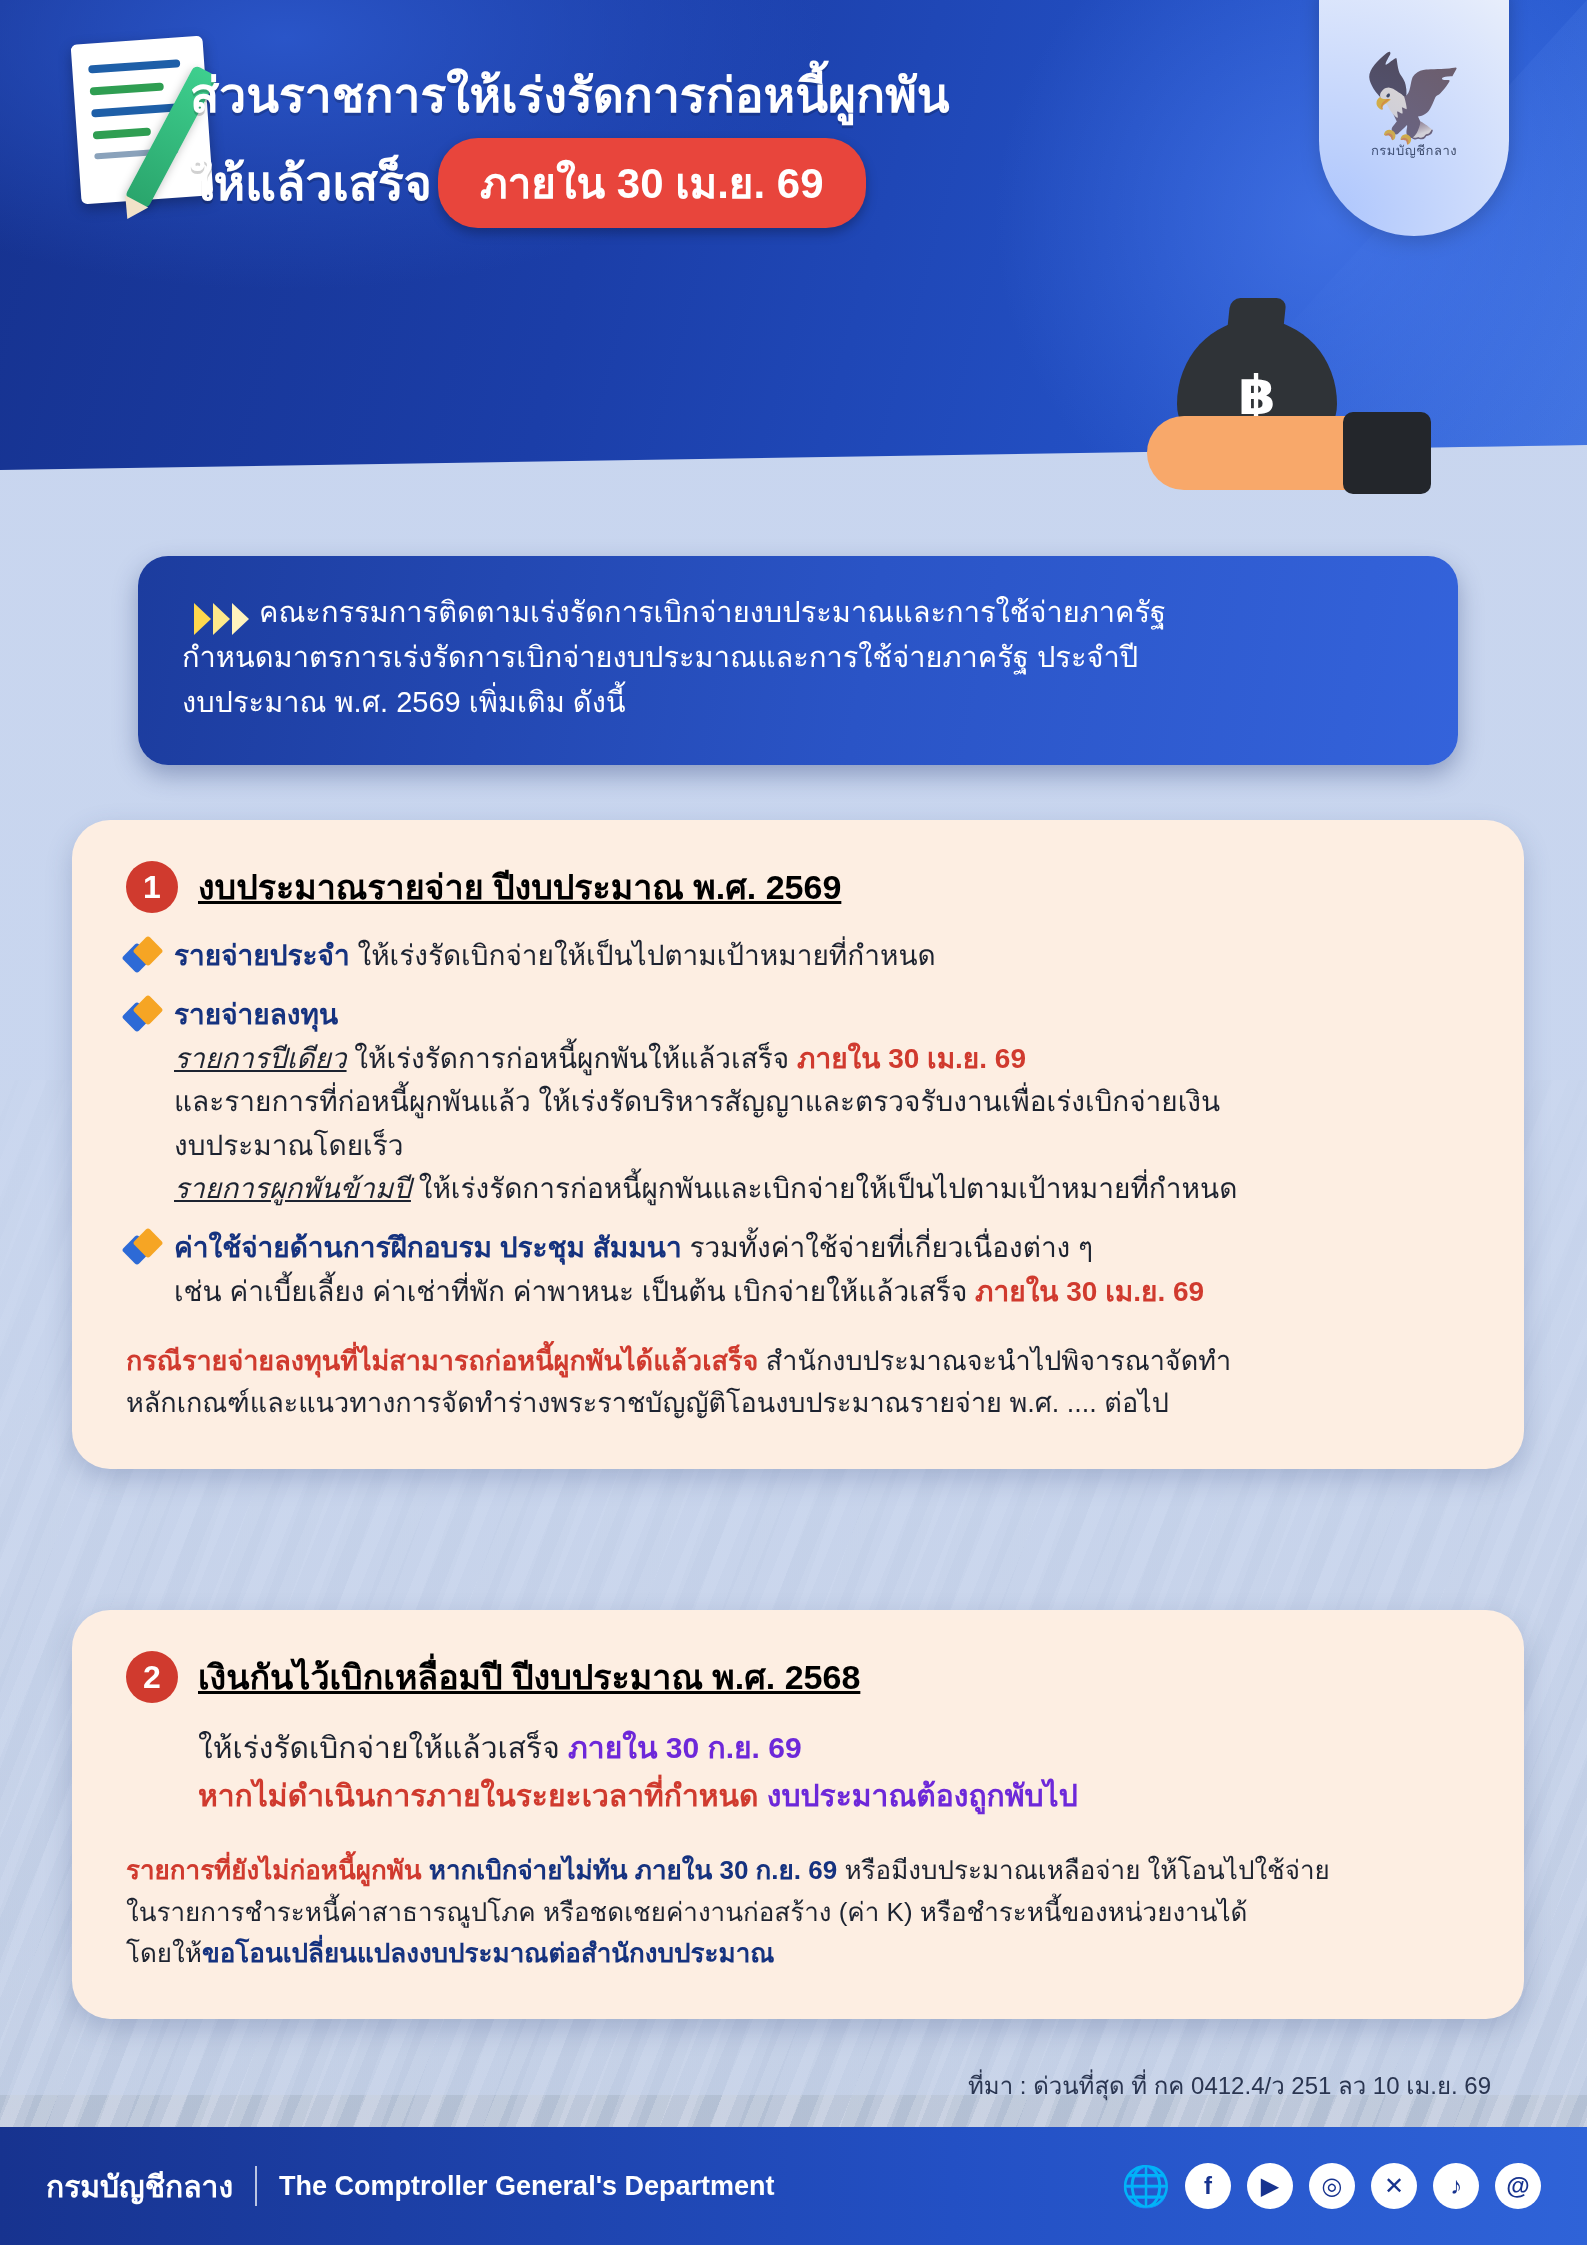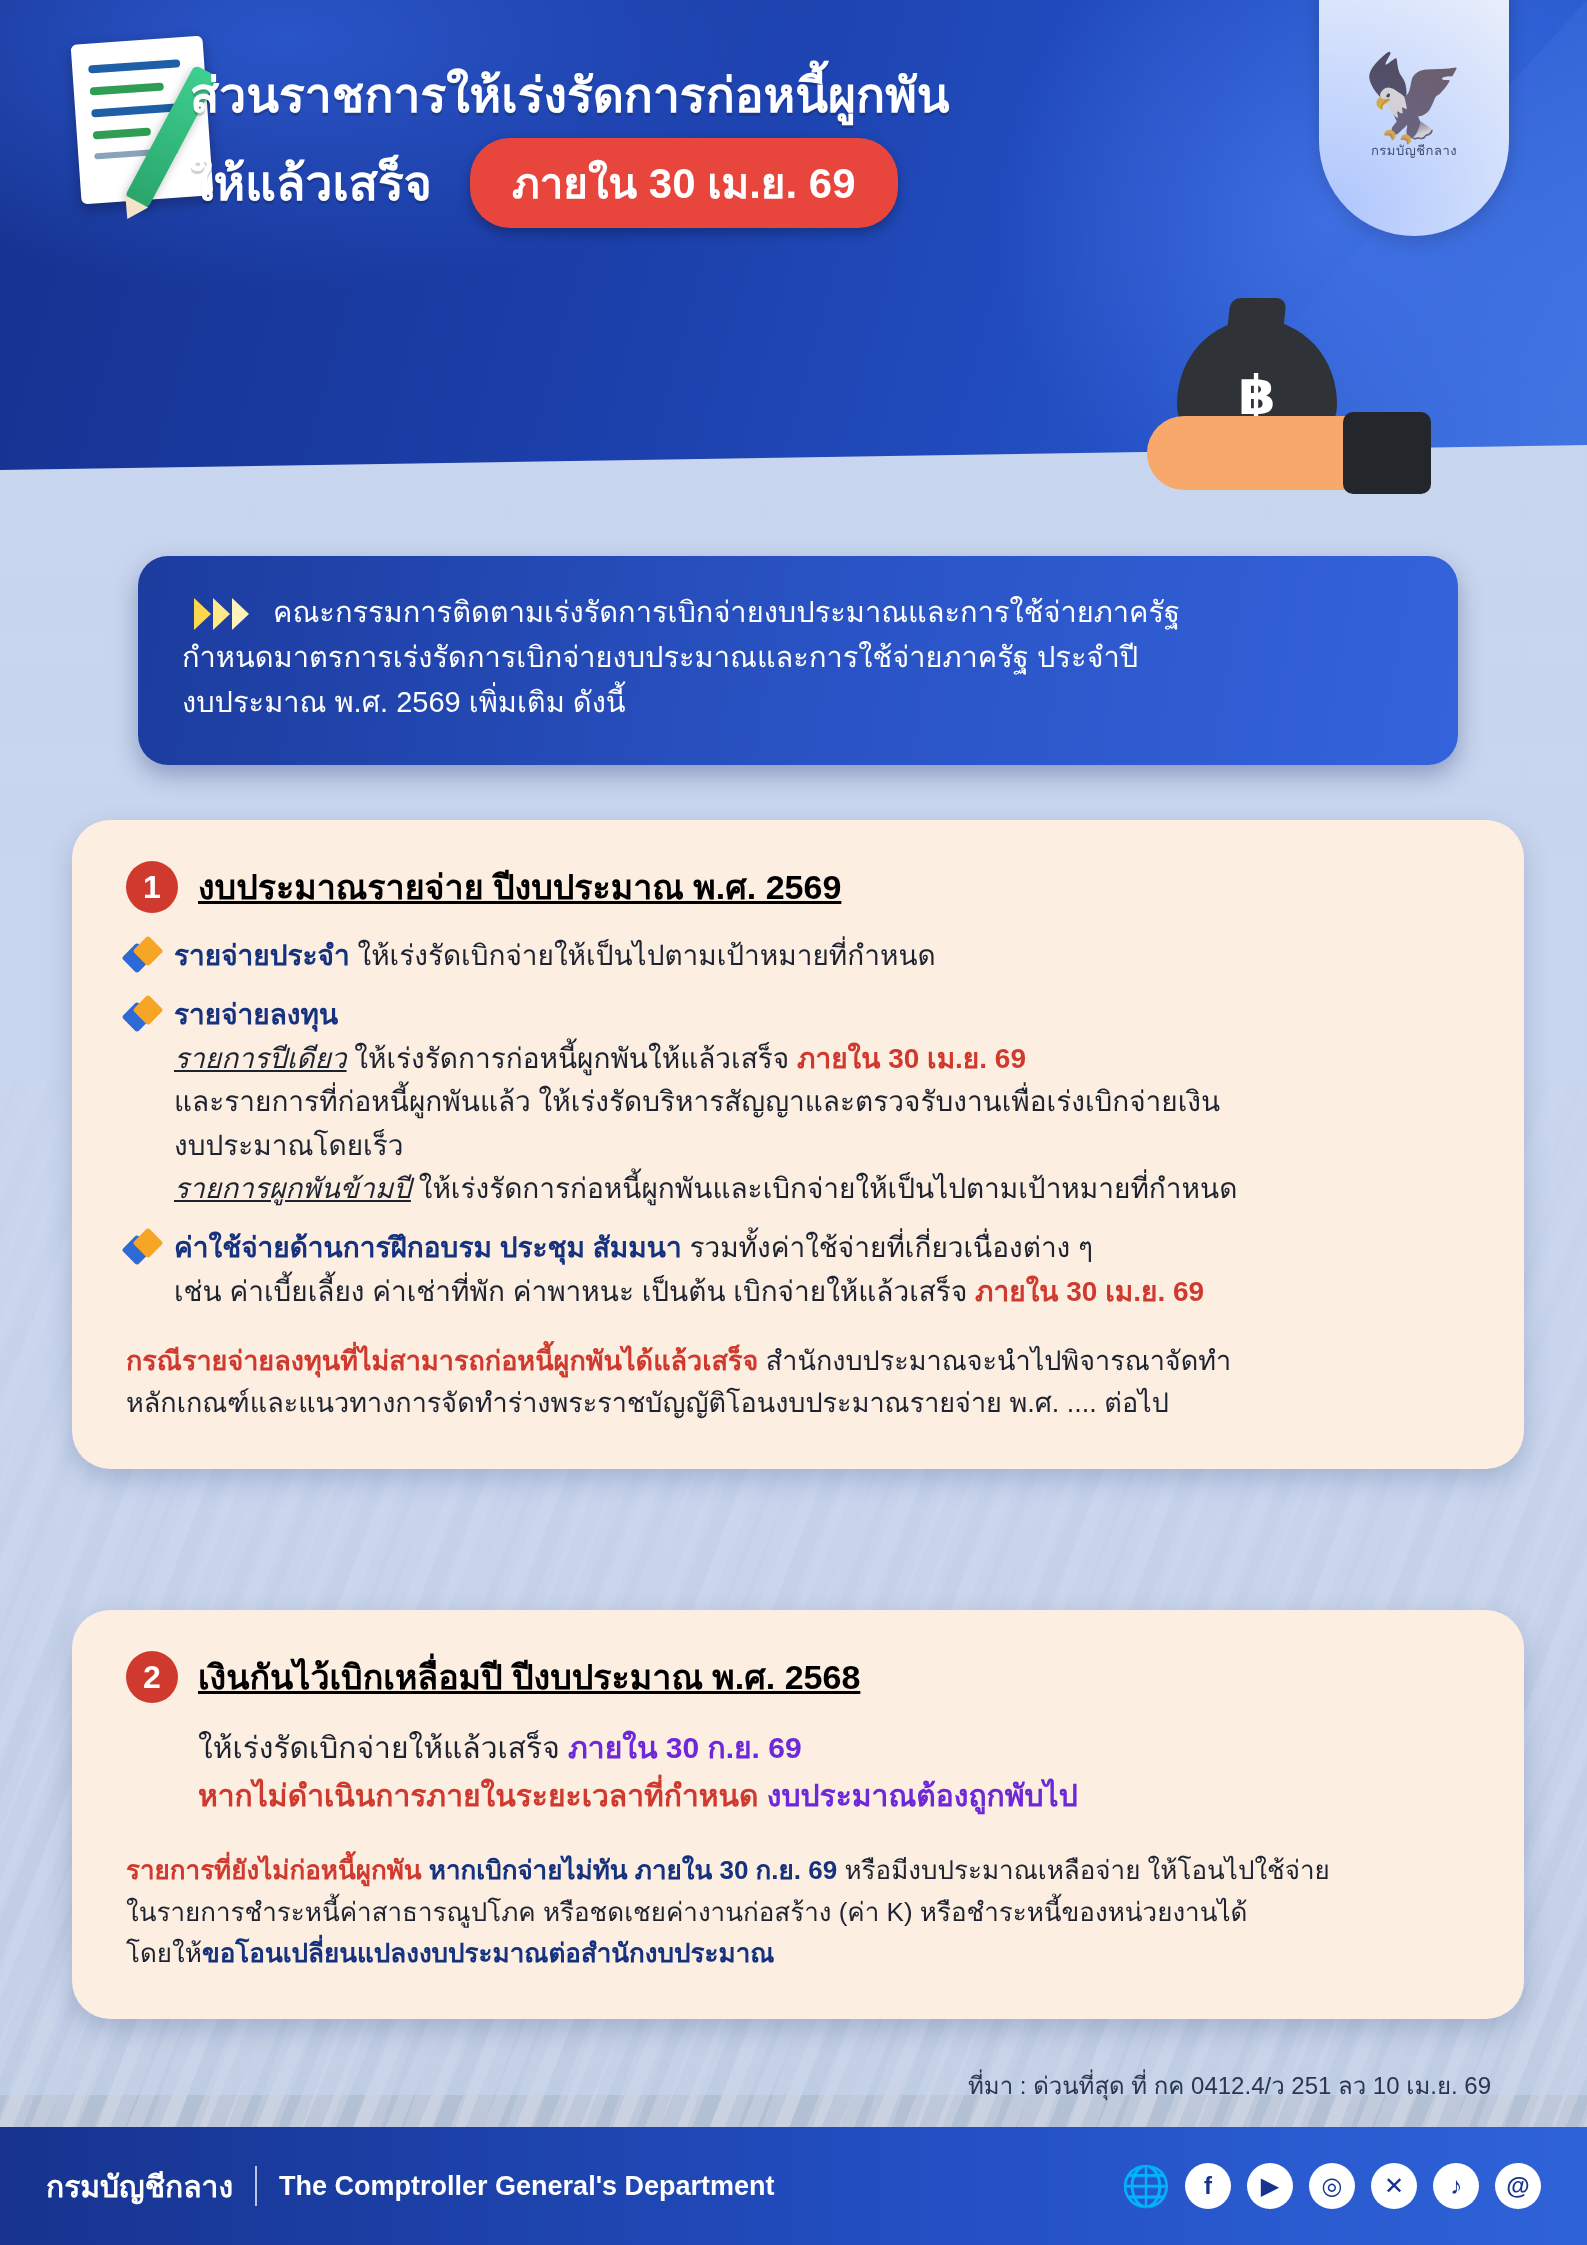--- a/index.html
+++ b/index.html
@@ -83,21 +83,21 @@
   .title-main{
     font-size:78px;font-weight:700;color:#ffe44d;letter-spacing:1px;
     text-shadow:0 4px 0 rgba(0,0,0,.25);
     line-height:1.12;
   }
   .title-sub1{
     font-size:48px;font-weight:700;color:#ffffff;margin-top:14px;line-height:1.25;
     text-shadow:0 3px 0 rgba(0,0,0,.18);
     margin-left:-78px;
   }
-  .title-row{display:flex;align-items:center;gap:38px;margin-top:12px;margin-left:-78px;}
+  .title-row{display:flex;align-items:center;gap:6px;margin-top:12px;margin-left:-78px;}
   .title-sub2{font-size:48px;font-weight:700;color:#ffffff;text-shadow:0 3px 0 rgba(0,0,0,.18);}
   .pill-date{
     background:#e8453c;color:#fff;font-size:42px;font-weight:700;
     padding:12px 42px;border-radius:40px;box-shadow:0 5px 12px rgba(0,0,0,.28);
     white-space:nowrap;
   }
 
   
   .money{position:absolute;right:150px;top:320px;width:290px;height:200px;}
   .money .bag{
@@ -120,21 +120,21 @@
     position:absolute;left:196px;top:92px;width:88px;height:82px;background:#23262b;border-radius:10px;
   }
 
   
   .intro{
     position:absolute;left:138px;top:556px;width:1320px;padding:34px 44px 40px 44px;
     background:linear-gradient(100deg,#1c3c9e 0%,#2a54c6 55%,#3463db 100%);
     border-radius:30px;box-shadow:0 10px 24px rgba(30,50,110,.35);
     color:#fff;
   }
-  .intro-first{display:flex;align-items:flex-start;gap:24px;padding-left:12px;}
+  .intro-first{display:flex;align-items:flex-end;gap:10px;padding-left:12px;}
   .chev{display:inline-flex;gap:2px;margin-top:8px;}
   .chev i{
     width:0;height:0;border-top:16px solid transparent;border-bottom:16px solid transparent;
     border-left:17px solid #ffd84d;display:block;
   }
   .chev i:nth-child(2){border-left-color:#ffe98a;}
   .chev i:nth-child(3){border-left-color:#fff3bd;}
   .intro p{font-size:29px;line-height:1.55;}
 
   

